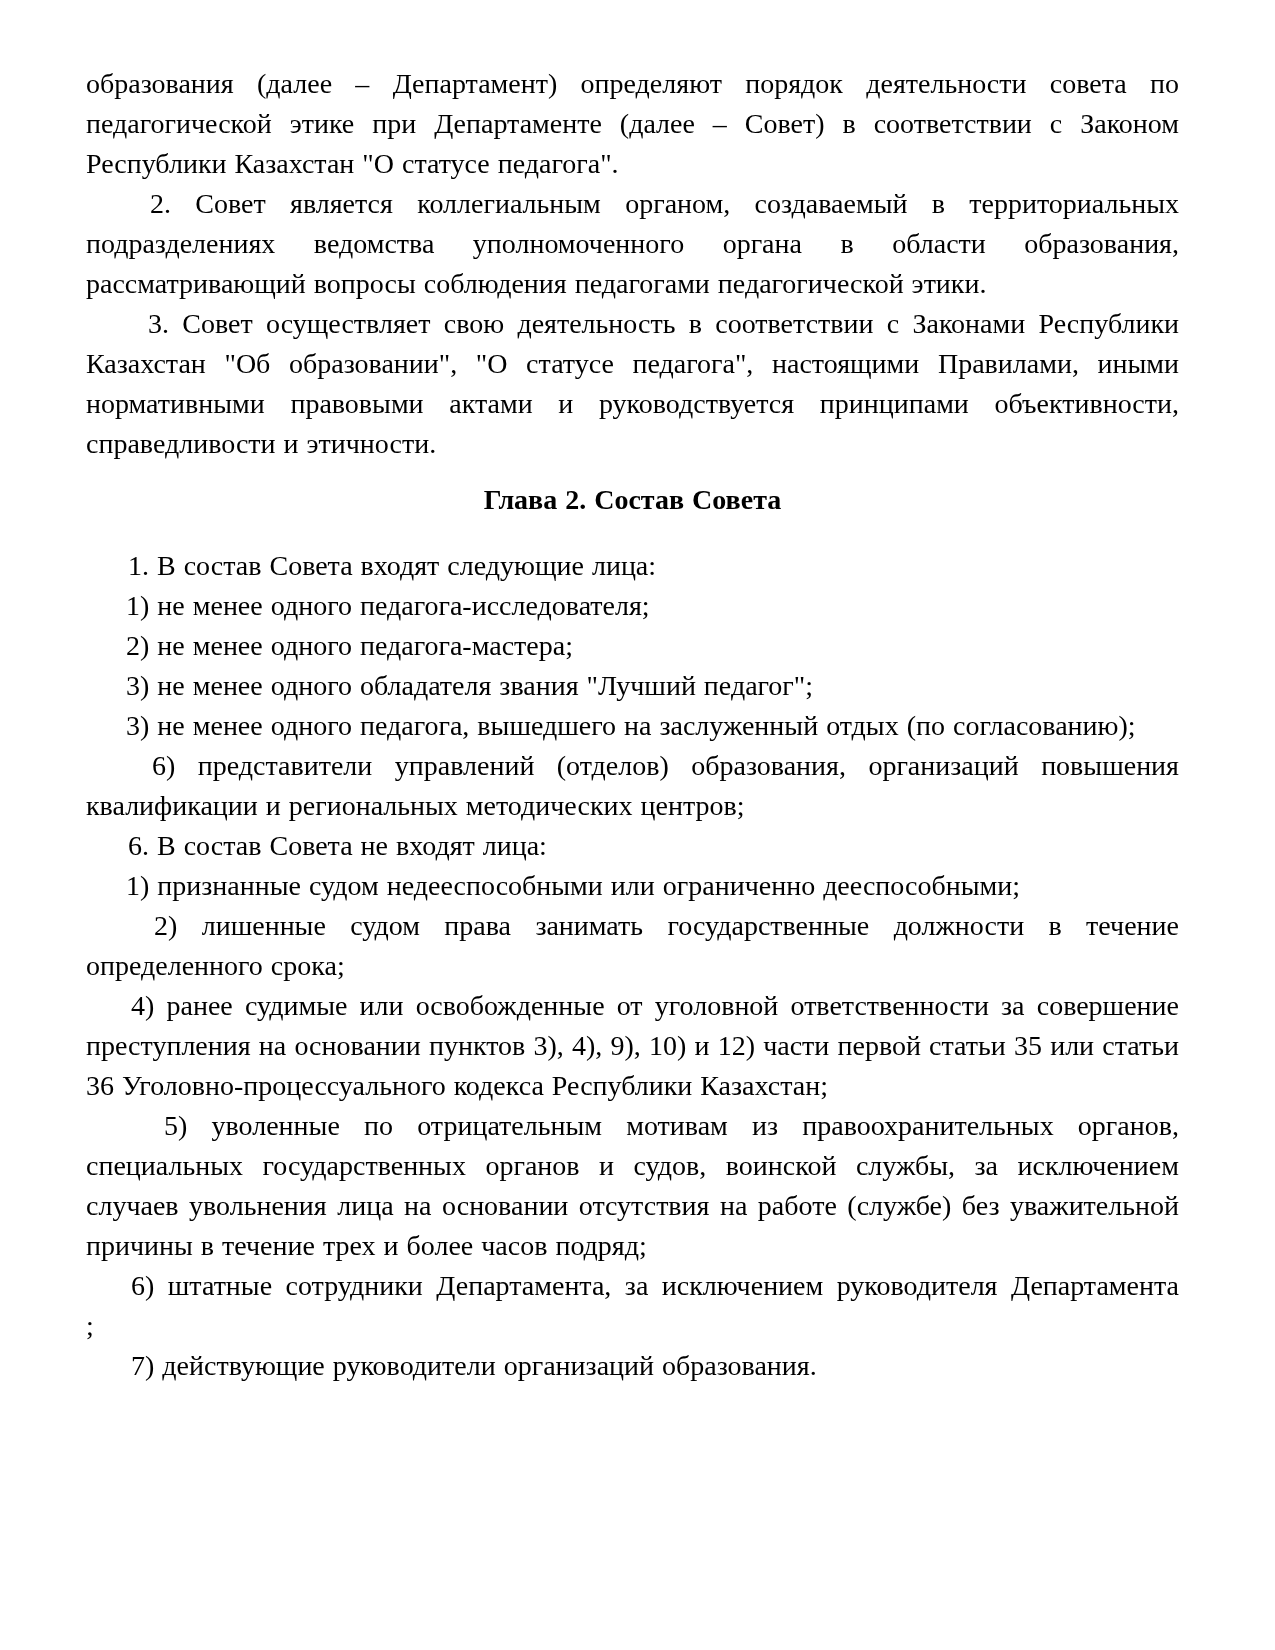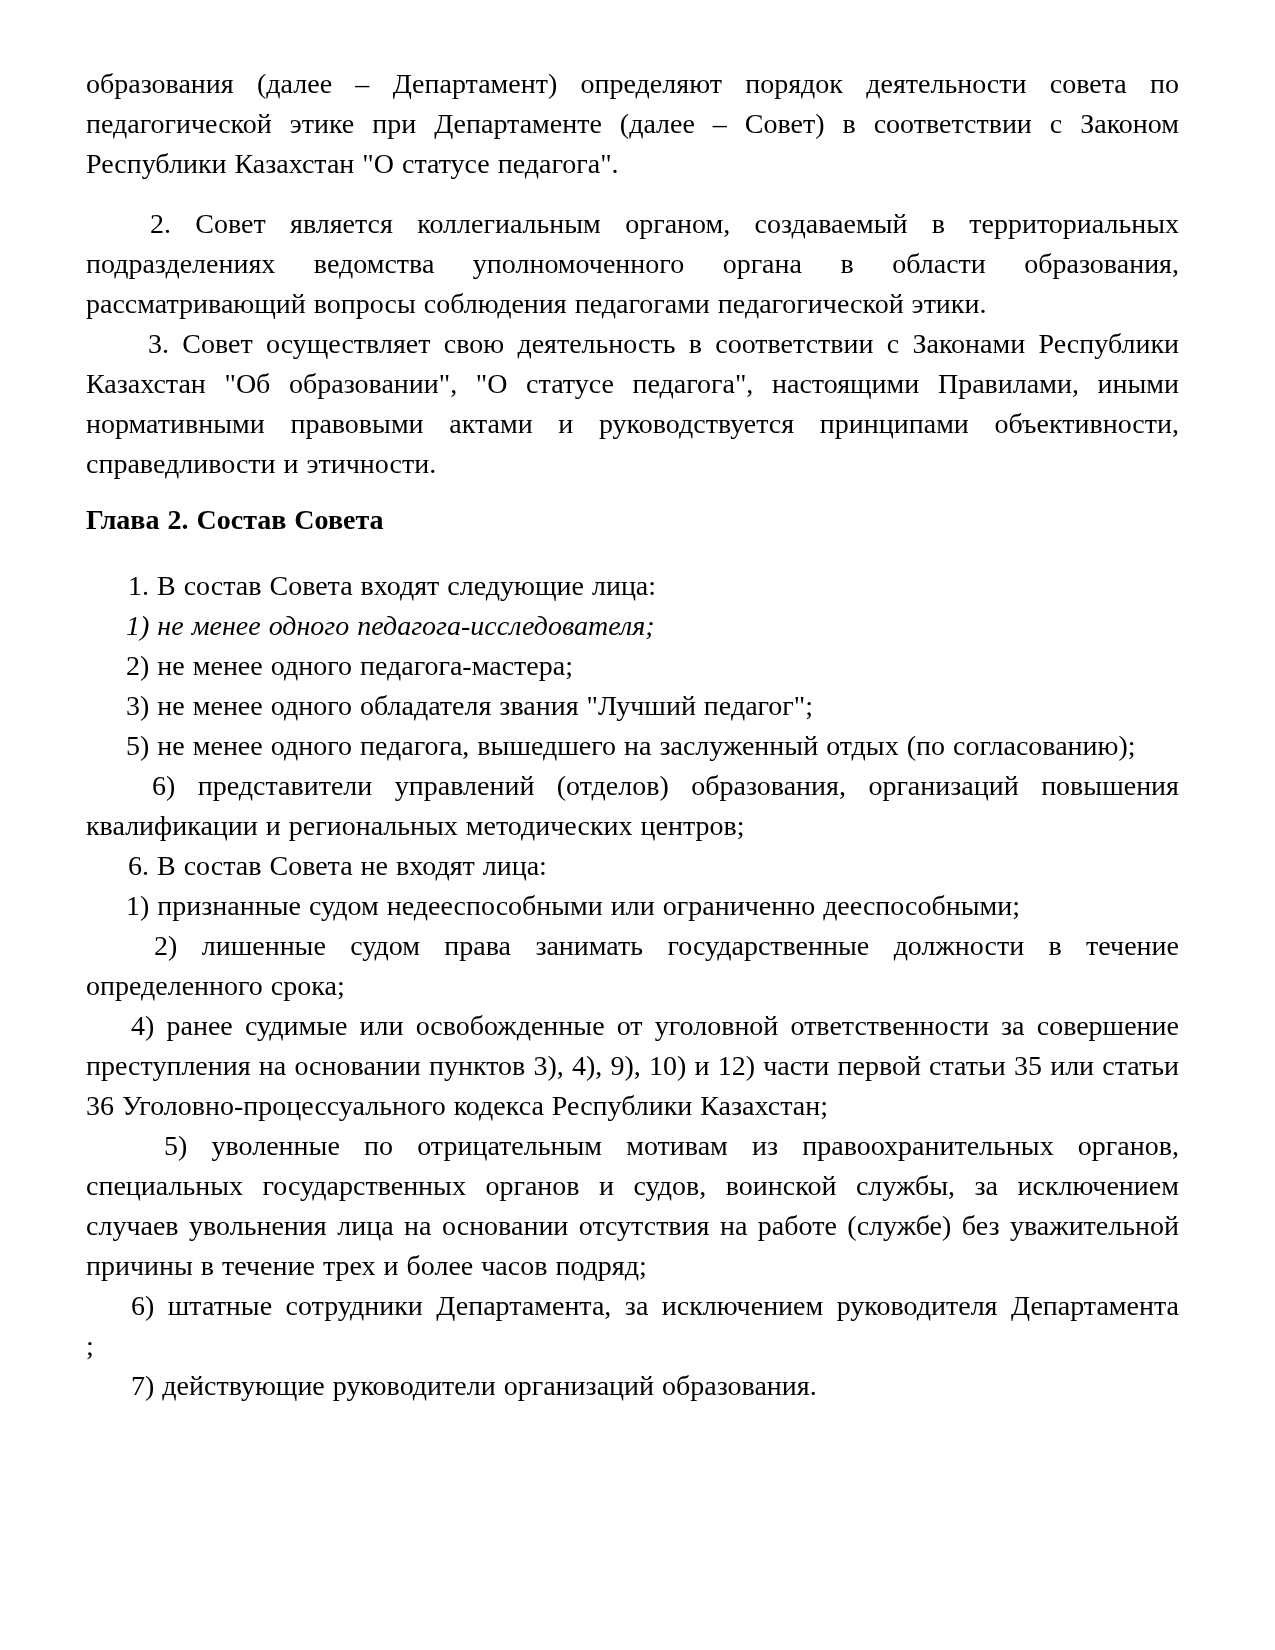--- a/index.html
+++ b/index.html
@@ -26,41 +26,41 @@
   }
   .page p {
     margin: 0;
     font-size: 28px;
     line-height: 40px;
     text-align: justify;
     word-spacing: 1px;
   }
   .page p.heading {
     font-weight: bold;
-    text-align: left;
+    text-align: center;
     margin-top: 16px;
     margin-bottom: 26px;
   }
   .page p.stretch {
     text-align-last: justify;
   }
 </style>
 </head>
 <body>
 
 <div class="page">
     <p class="body" style="text-indent: 0px;">образования (далее – Департамент) определяют порядок деятельности совета по педагогической этике при Департаменте (далее – Совет) в соответствии с Законом Республики Казахстан "О статусе педагога".</p>
-    <p class="body" style="text-indent: 64px; margin-top: 20px;">2. Совет является коллегиальным органом, создаваемый в территориальных подразделениях ведомства уполномоченного органа в области образования, рассматривающий вопросы соблюдения педагогами педагогической этики.</p>
+    <p class="body" style="text-indent: 64px;">2. Совет является коллегиальным органом, создаваемый в территориальных подразделениях ведомства уполномоченного органа в области образования, рассматривающий вопросы соблюдения педагогами педагогической этики.</p>
     <p class="body" style="text-indent: 62px;">3. Совет осуществляет свою деятельность в соответствии с Законами Республики Казахстан "Об образовании", "О статусе педагога", настоящими Правилами, иными нормативными правовыми актами и руководствуется принципами объективности, справедливости и этичности.</p>
     <p class="heading" style="text-indent: 0px;">Глава 2. Состав Совета</p>
     <p class="body" style="text-indent: 42px;">1. В состав Совета входят следующие лица:</p>
-    <p class="body" style="text-indent: 40px; font-style: italic;">1) не менее одного педагога-исследователя;</p>
+    <p class="body" style="text-indent: 40px;">1) не менее одного педагога-исследователя;</p>
     <p class="body" style="text-indent: 40px;">2) не менее одного педагога-мастера;</p>
     <p class="body" style="text-indent: 40px;">3) не менее одного обладателя звания "Лучший педагог";</p>
-    <p class="body" style="text-indent: 40px;">5) не менее одного педагога, вышедшего на заслуженный отдых (по согласованию);</p>
+    <p class="body" style="text-indent: 40px;">3) не менее одного педагога, вышедшего на заслуженный отдых (по согласованию);</p>
     <p class="body" style="text-indent: 66px;">6) представители управлений (отделов) образования, организаций повышения квалификации и региональных методических центров;</p>
     <p class="body" style="text-indent: 42px;">6. В состав Совета не входят лица:</p>
     <p class="body" style="text-indent: 40px;">1) признанные судом недееспособными или ограниченно дееспособными;</p>
     <p class="body" style="text-indent: 68px;">2) лишенные судом права занимать государственные должности в течение определенного срока;</p>
     <p class="body" style="text-indent: 45px;">4) ранее судимые или освобожденные от уголовной ответственности за совершение преступления на основании пунктов 3), 4), 9), 10) и 12) части первой статьи 35 или статьи 36 Уголовно-процессуального кодекса Республики Казахстан;</p>
     <p class="body" style="text-indent: 78px;">5) уволенные по отрицательным мотивам из правоохранительных органов, специальных государственных органов и судов, воинской службы, за исключением случаев увольнения лица на основании отсутствия на работе (службе) без уважительной причины в течение трех и более часов подряд;</p>
     <p class="body stretch" style="text-indent: 45px;">6) штатные сотрудники Департамента, за исключением руководителя Департамента</p>
     <p class="body" style="text-indent: 0px;">;</p>
     <p class="body" style="text-indent: 45px; font-family: Liberation Serif, serif;">7) действующие руководители организаций образования.</p>
   </div>

